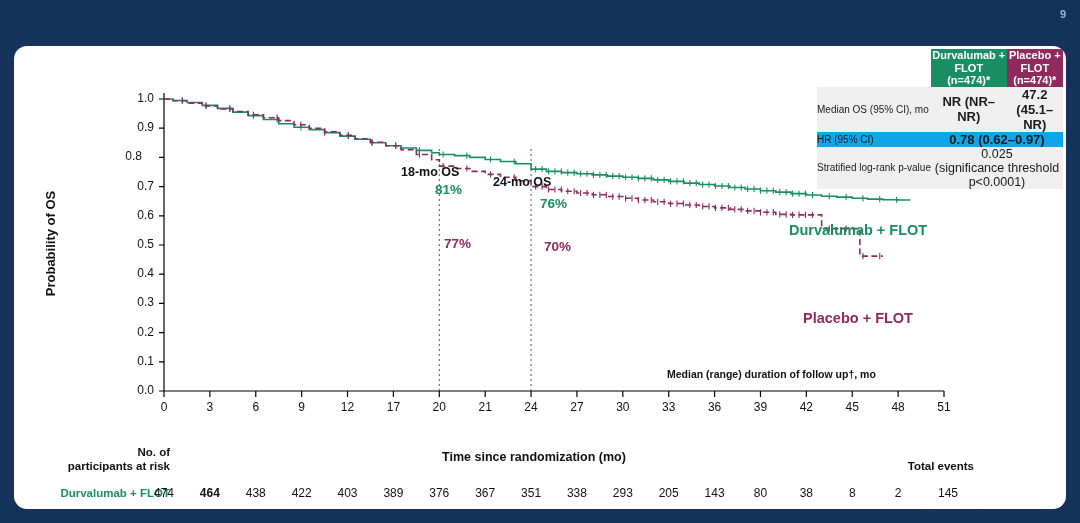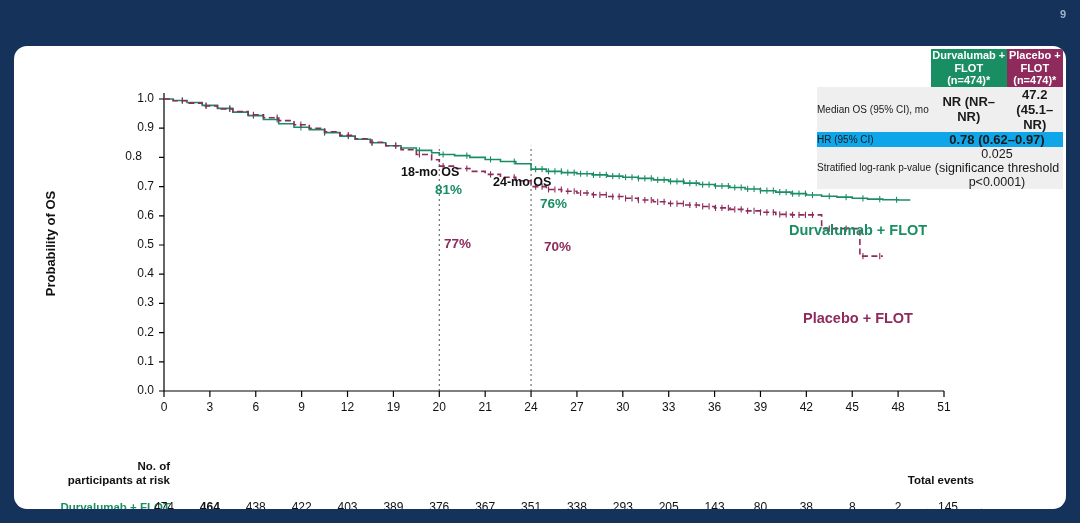--- a/index.html
+++ b/index.html
@@ -92,21 +92,21 @@
     font-size:10.5px;color:#111;line-height:13.5px;
   }
   #followup-note .fu-head{font-weight:bold;font-size:10.5px;}
   #followup-note ul{margin:1px 0 0 0;padding-left:14px;list-style:none;}
   #followup-note li{position:relative;padding-left:2px;}
   #followup-note li:before{
     content:"\2022";position:absolute;left:-10px;top:-1px;font-size:10px;
   }
   
   #risk-table{
-    position:absolute;left:0;top:414px;width:972px;height:55px;
+    position:absolute;left:0;top:400px;width:972px;height:55px;
     font-size:12px;color:#111;
   }
   #risk-heading{
     position:absolute;left:8px;top:0px;width:148px;text-align:right;
     font-size:11.5px;font-weight:bold;line-height:13.5px;color:#111;
   }
   .risk-row-label{
     position:absolute;width:150px;text-align:right;
     font-size:11.5px;font-weight:bold;white-space:nowrap;
   }
@@ -315,51 +315,53 @@
             <line x1="798.470588235294" y1="165.824" x2="798.470588235294" y2="172.024" stroke="#8E2A5C" stroke-width="1.1"></line>
             <line x1="815.2941176470588" y1="179.548" x2="815.2941176470588" y2="185.748" stroke="#8E2A5C" stroke-width="1.1"></line>
             <line x1="832.1176470588235" y1="179.548" x2="832.1176470588235" y2="185.748" stroke="#8E2A5C" stroke-width="1.1"></line>
             <line x1="848.9411764705883" y1="206.996" x2="848.9411764705883" y2="213.196" stroke="#8E2A5C" stroke-width="1.1"></line>
             <line x1="865.764705882353" y1="206.996" x2="865.764705882353" y2="213.196" stroke="#8E2A5C" stroke-width="1.1"></line>
           </g>
         </g>
     </svg>
 
     <div id="y-axis-title">Probability of OS</div>
+    <div id="x-axis-title">Time since randomization (mo)</div>
 
     <div id="label-durva">Durvalumab + FLOT</div>
     <div id="label-placebo">Placebo + FLOT</div>
 
     <div class="ms-title" id="ms18-title">18-mo OS</div>
     <div class="ms-val ms-green" id="ms18-dur">81%</div>
     <div class="ms-val ms-maroon" id="ms18-pbo">77%</div>
 
     <div class="ms-title" id="ms24-title">24-mo OS</div>
     <div class="ms-val ms-green" id="ms24-dur">76%</div>
     <div class="ms-val ms-maroon" id="ms24-pbo">70%</div>
 
     <div id="followup-note">
+      <div class="fu-head">Median (range) duration of follow up†, mo</div>
     </div>
   <div class="ytick-lbl" style="left: 106px; top: 337px; text-align: right;">0.0</div>
       <div class="ytick-lbl" style="left: 106px; top: 307.8px;">0.1</div>
       <div class="ytick-lbl" style="left: 106px; top: 278.6px;">0.2</div>
       <div class="ytick-lbl" style="left: 106px; top: 249.4px;">0.3</div>
       <div class="ytick-lbl" style="left: 106px; top: 220.2px;">0.4</div>
       <div class="ytick-lbl" style="left: 106px; top: 191px;">0.5</div>
       <div class="ytick-lbl" style="left: 106px; top: 161.8px;">0.6</div>
       <div class="ytick-lbl" style="left: 106px; top: 132.6px;">0.7</div>
       <div class="ytick-lbl" style="left: 94px; top: 103.4px;">0.8</div>
       <div class="ytick-lbl" style="left: 106px; top: 74.2px;">0.9</div>
       <div class="ytick-lbl" style="left: 106px; top: 45px;">1.0</div>
       <div class="tick-lbl" style="left: 135px; top: 354px;">0</div>
       <div class="tick-lbl" style="left: 180.882px; top: 354px;">3</div>
       <div class="tick-lbl" style="left: 226.765px; top: 354px;">6</div>
       <div class="tick-lbl" style="left: 272.647px; top: 354px;">9</div>
       <div class="tick-lbl" style="left: 318.529px; top: 354px;">12</div>
-      <div class="tick-lbl" style="left: 364.412px; top: 354px;">19</div>
+      <div class="tick-lbl" style="left: 364.412px; top: 354px;">17</div>
       <div class="tick-lbl" style="left: 410.294px; top: 354px;">20</div>
       <div class="tick-lbl" style="left: 456.176px; top: 354px;">21</div>
       <div class="tick-lbl" style="left: 502.059px; top: 354px;">24</div>
       <div class="tick-lbl" style="left: 547.941px; top: 354px;">27</div>
       <div class="tick-lbl" style="left: 593.824px; top: 354px;">30</div>
       <div class="tick-lbl" style="left: 639.706px; top: 354px;">33</div>
       <div class="tick-lbl" style="left: 685.588px; top: 354px;">36</div>
       <div class="tick-lbl" style="left: 731.471px; top: 354px;">39</div>
       <div class="tick-lbl" style="left: 777.353px; top: 354px;">42</div>
       <div class="tick-lbl" style="left: 823.235px; top: 354px;">45</div>

